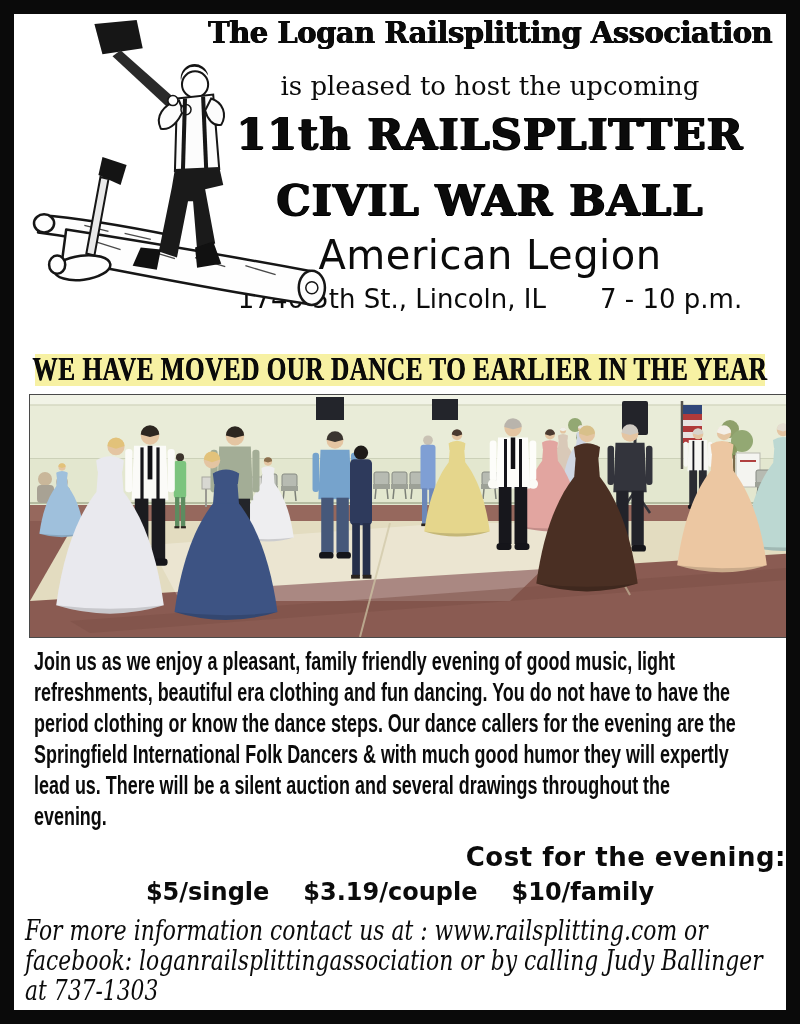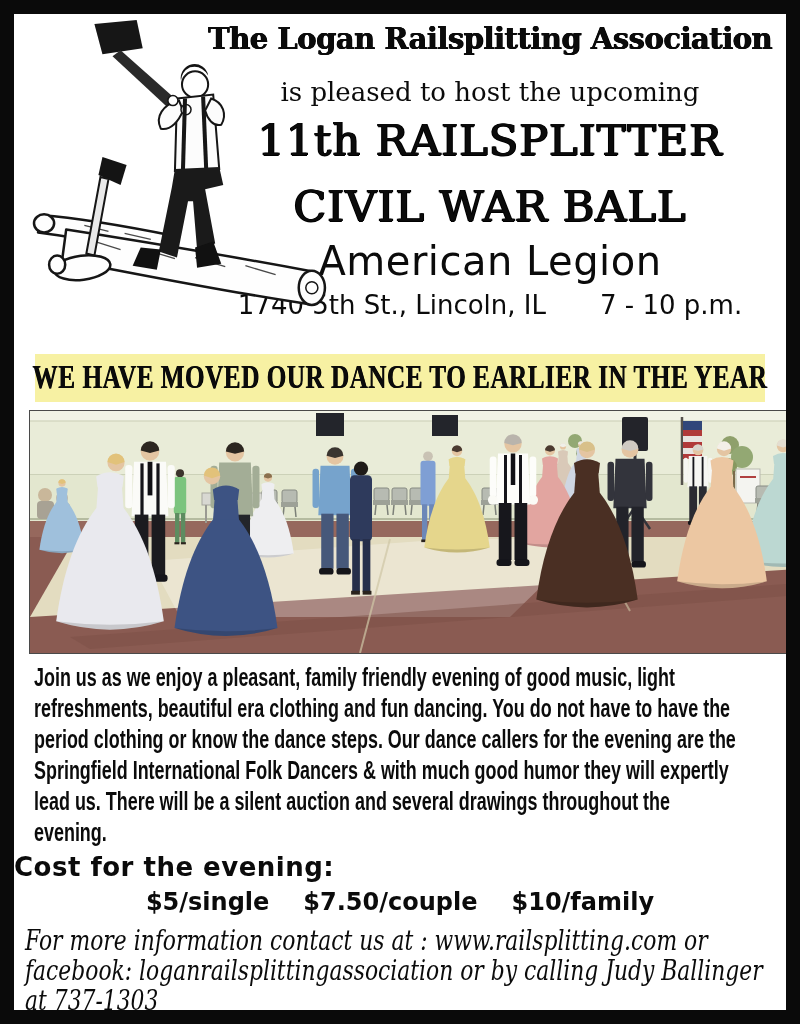--- a/index.html
+++ b/index.html
@@ -4,49 +4,49 @@
 <style>
   html,body{margin:0;padding:0;background:#000;}
   .page{
     position:relative;width:800px;height:1024px;box-sizing:border-box;
     background:#fff;border:14px solid #0a0a0a;overflow:hidden;
     font-family:"DejaVu Serif","Liberation Serif",serif;color:#0b0b0b;
   }
   
   .header{position:relative;height:336px;}
   .railsplitter{position:absolute;left:6px;top:4px;width:330px;height:302px;}
-  .head-text{margin-left:180px;text-align:center;padding-top:6px;}
+  .head-text{margin-left:180px;text-align:center;}
   .org-line{font-size:29px;font-weight:bold;letter-spacing:-0.5px;
     text-shadow:0.6px 0 #000,-0.3px 0 #000;line-height:38px;}
   .tagline{font-size:26px;line-height:32px;margin-top:18px;}
-  .event-title{font-size:43px;font-weight:normal;line-height:49px;letter-spacing:1px;
+  .event-title{font-size:43px;font-weight:bold;line-height:49px;letter-spacing:1px;
     margin-top:8px;text-shadow:1px 0 #000,-1px 0 #000,0 0.5px #000;}
   .date-line{font-size:38px;font-weight:bold;line-height:44px;margin-top:12px;
     text-shadow:0.5px 0 #000;}
   .venue-line{font-family:"DejaVu Sans","Liberation Sans",sans-serif;
     font-size:40px;font-weight:500;line-height:48px;margin-top:6px;letter-spacing:0.5px;}
   .addr-line{font-family:"DejaVu Sans","Liberation Sans",sans-serif;
     font-size:26px;font-weight:normal;line-height:32px;margin-top:4px;
     display:flex;justify-content:center;gap:54px;white-space:nowrap;}
   
-  .moved-banner{margin:4px 21px 0 21px;height:48px;display:flex;align-items:center;
+  .moved-banner{margin:4px 21px 0 21px;height:32px;display:flex;align-items:center;
     justify-content:center;background:#f7f1a3;}
   .moved-banner span{font-family:"Liberation Serif","DejaVu Serif",serif;
     font-weight:bold;font-size:26px;letter-spacing:0.5px;white-space:nowrap;
     transform:scale(0.97,1.3);text-shadow:0.5px 0 #000;}
   
   .photo-wrap{margin:8px 0 0 15px;width:770px;height:242px;border:1px solid #4a4a4a;}
   .photo-wrap svg{display:block;}
   
   .body-text{margin:8px 0 0 20px;}
   .body-text .line{font-family:"Liberation Sans","DejaVu Sans",sans-serif;
     font-weight:bold;font-size:23px;line-height:31px;white-space:nowrap;
     transform:scale(0.78,1.12);transform-origin:0 50%;letter-spacing:0;}
   
-  .cost-heading{margin-top:4px;text-align:left;
+  .cost-heading{margin-top:10px;text-align:right;
     font-family:"DejaVu Sans","Liberation Sans",sans-serif;
     font-size:26px;font-weight:600;line-height:30px;letter-spacing:0.5px;}
   .cost-items{margin-top:2px;display:flex;justify-content:center;gap:34px;
     font-family:"DejaVu Sans","Liberation Sans",sans-serif;
     font-size:24px;font-weight:bold;line-height:36px;}
   
   .footer{margin:6px 0 0 11px;}
   .footer .line{font-style:italic;font-size:26px;line-height:30px;white-space:nowrap;
     transform:scale(0.84,1.05);transform-origin:0 50%;}
 </style>
@@ -395,21 +395,21 @@
       <div class="line">refreshments, beautiful era clothing and fun dancing. You do not have to have the</div>
       <div class="line">period clothing or know the dance steps. Our dance callers for the evening are the</div>
       <div class="line">Springfield International Folk Dancers &amp; with much good humor they will expertly</div>
       <div class="line">lead us. There will be a silent auction and several drawings throughout the</div>
       <div class="line">evening.</div>
     </div>
 
   <div class="cost-heading">Cost for the evening:</div>
   <div class="cost-items" id="cost-items">
       <span>$5/single</span>
-      <span>$7.50/couple</span>
+      <span>$3.19/couple</span>
       <span>$10/family</span>
     </div>
 
   <div class="footer" id="footer">
       <div class="line">For more information contact us at : www.railsplitting.com or</div>
       <div class="line">facebook: loganrailsplittingassociation or by calling Judy Ballinger</div>
       <div class="line">at 737-1303</div>
     </div>
 
 </div>

